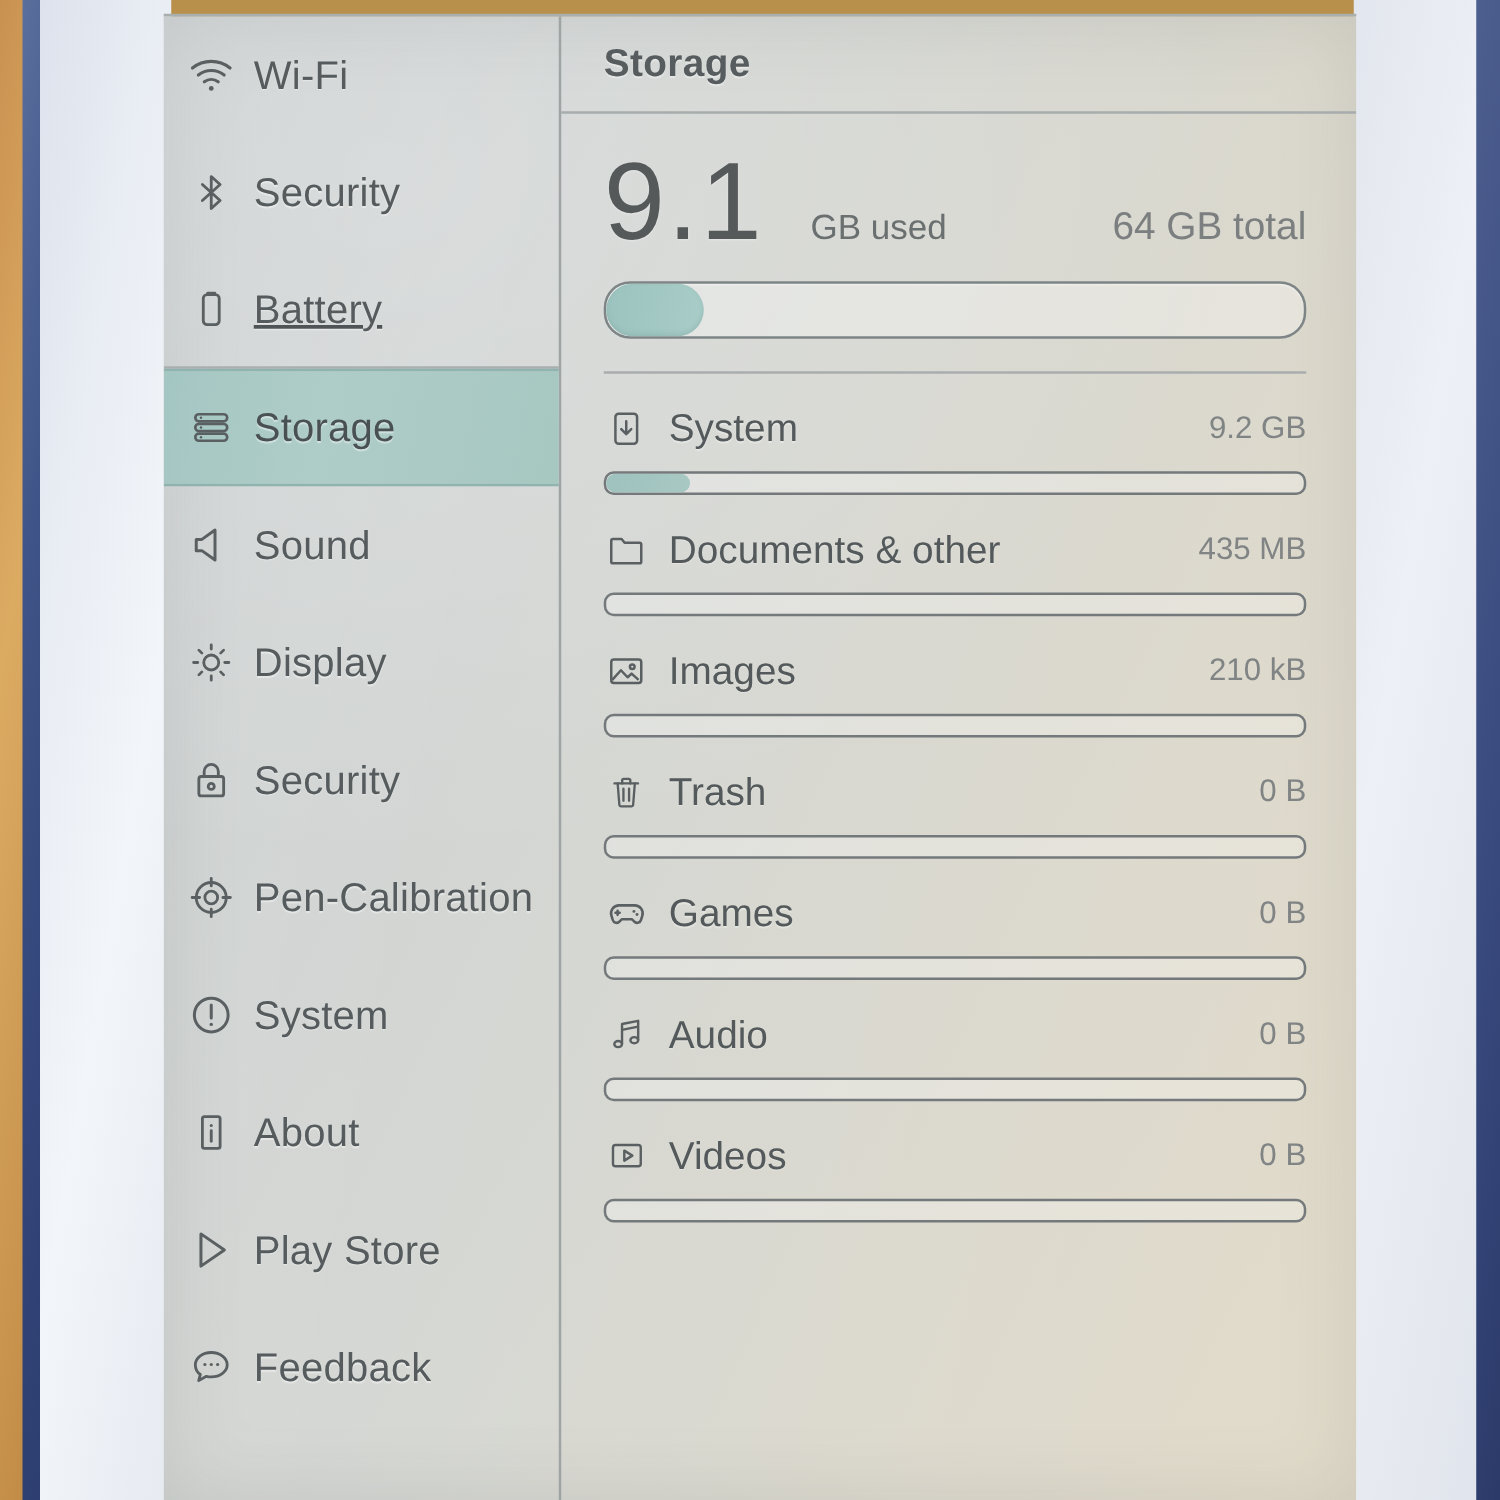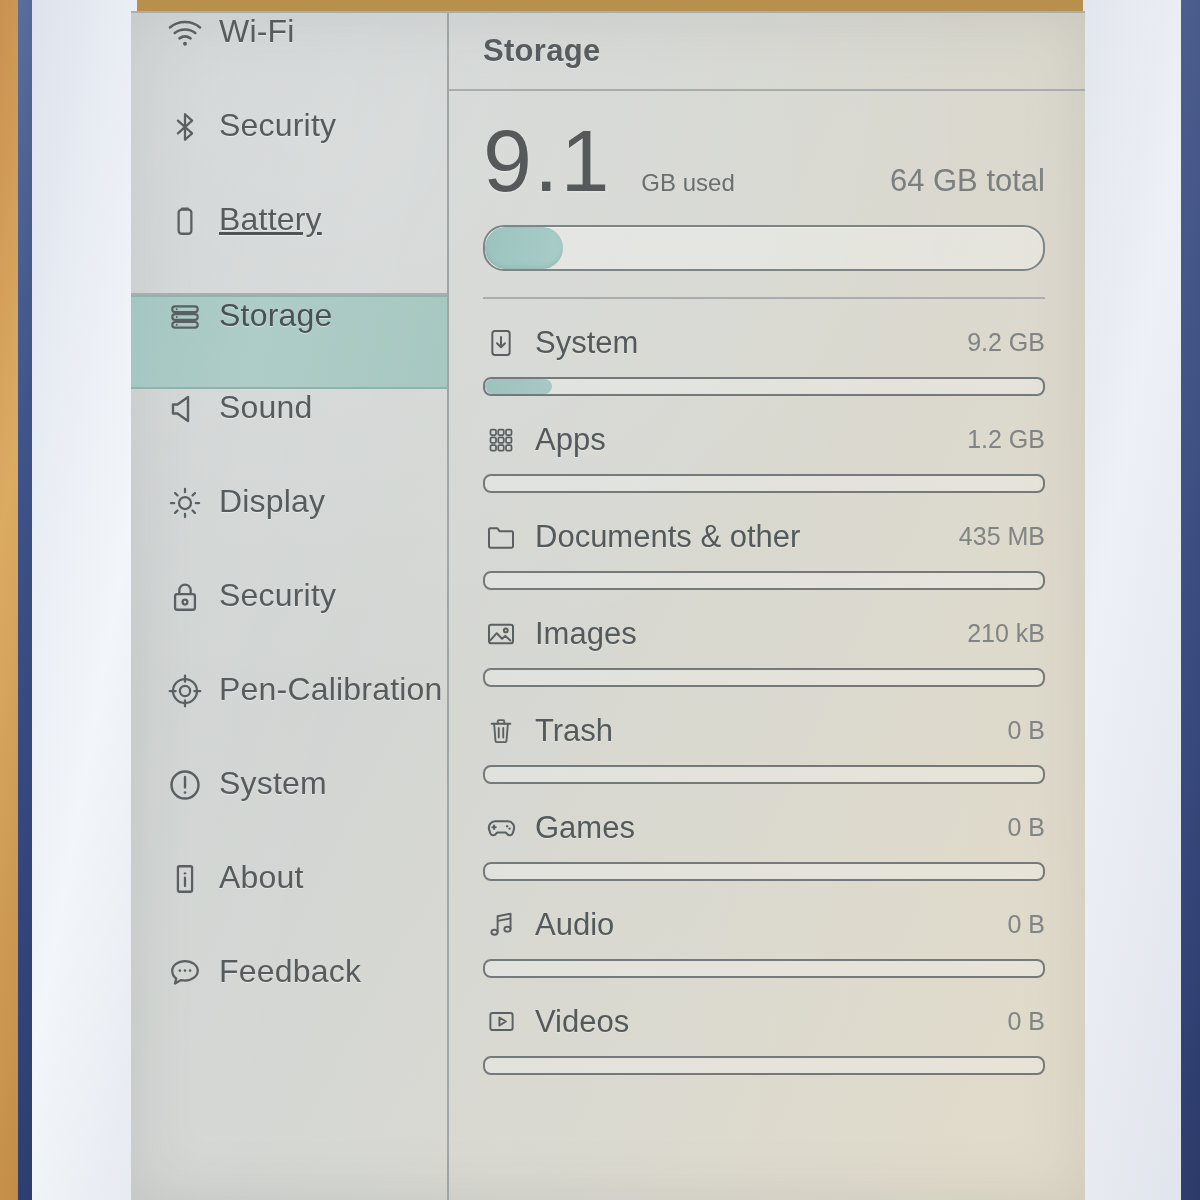--- a/index.html
+++ b/index.html
@@ -52,21 +52,21 @@
       linear-gradient(100deg, rgba(255,255,255,.10) 0%, rgba(255,255,255,0) 30%, rgba(225,205,165,.18) 100%);
   }
 
   
   .sidebar{
     position:absolute;left:0;top:0;width:316px;height:1189px;
     border-right:2px solid #9fa5a5;
     z-index:3;
   }
   .nav-item{
-    display:flex;align-items:flex-start;height:94px;padding-left:34px;box-sizing:border-box;
+    display:flex;align-items:center;height:94px;padding-left:18px;box-sizing:border-box;
     color:#4f5557;
   }
   .nav-item.sel{
     background:linear-gradient(100deg,#a4c6c2 0%,#afcdc8 40%,#a7c7c1 100%);
     border-top:2px solid #8fb3ae;border-bottom:2px solid #8fb3ae;
   }
   .nav-item.divider-bottom{border-bottom:2px solid #a9aeae;text-decoration:underline;}
   .nav-ico{
     width:40px;height:40px;flex:0 0 40px;margin-right:14px;
     display:flex;align-items:center;justify-content:center;
@@ -84,26 +84,26 @@
   }
   .content-title{
     height:78px;display:flex;align-items:center;padding-left:34px;box-sizing:border-box;
     border-bottom:2px solid #a7acac;
   }
   .content-title span{
     font-size:31px;font-weight:bold;color:#575d5e;letter-spacing:.3px;
     text-shadow:0 1px 1px rgba(255,255,255,.4);
   }
   .summary{padding:28px 40px 0 34px;}
-  .summary-row{display:flex;align-items:baseline;}
+  .summary-row{display:flex;align-items:baseline;gap:33px;}
   .big-num{
     font-size:88px;line-height:.95;color:#56595a;letter-spacing:2px;font-weight:400;
     text-shadow:0 1px 2px rgba(255,255,255,.35);
   }
-  .big-unit{font-size:24px;color:#6a6f70;margin-left:30px;}
+  .big-unit{font-size:28px;color:#6a6f70;margin-left:4px;}
   .total{margin-left:auto;font-size:31px;color:#7b7f7f;}
 
   .main-bar{
     margin-top:22px;height:42px;border-radius:21px;
     border:2px solid #7e8587;background:rgba(255,255,255,.30);
     overflow:hidden;position:relative;box-shadow:inset 0 1px 2px rgba(255,255,255,.5);
   }
   .main-bar-fill{
     height:100%;border-radius:21px;
     background:linear-gradient(100deg,#9cc3bf,#a9cdc8);
@@ -242,20 +242,28 @@
         <span class="nav-ico">
           <svg width="34" height="34" viewBox="0 0 24 24" fill="none" stroke="#5a6062" stroke-width="1.6" stroke-linecap="round">
             <rect x="7" y="3" width="10" height="18" rx="1.2"></rect>
             <circle cx="12" cy="8" r=".85" fill="#5a6062" stroke="none"></circle>
             <path d="M12 11v6"></path>
           </svg>
         </span>
         <span class="nav-label">About</span>
       </div>
 
+      <div class="nav-item">
+        <span class="nav-ico">
+          <svg width="36" height="36" viewBox="0 0 24 24" fill="none" stroke="#5a6062" stroke-width="1.6" stroke-linejoin="round">
+            <path d="M6.5 3.4 19 12 6.5 20.6z"></path>
+          </svg>
+        </span>
+        <span class="nav-label">Play Store</span>
+      </div>
 
       <div class="nav-item">
         <span class="nav-ico">
           <svg width="36" height="36" viewBox="0 0 24 24" fill="none" stroke="#5a6062" stroke-width="1.5" stroke-linejoin="round">
             <path d="M12 4c4.7 0 8.5 2.9 8.5 6.5S16.7 17 12 17c-.9 0-1.8-.1-2.6-.3L5.3 19l.9-3.3C4.4 14.5 3.5 12.6 3.5 10.5 3.5 6.9 7.3 4 12 4z"></path>
             <circle cx="8.6" cy="10.4" r=".85" fill="#5a6062" stroke="none"></circle>
             <circle cx="12" cy="10.4" r=".85" fill="#5a6062" stroke="none"></circle>
             <circle cx="15.4" cy="10.4" r=".85" fill="#5a6062" stroke="none"></circle>
           </svg>
         </span>
@@ -292,42 +300,20 @@
               </svg>
             </span>
             <span class="cat-name">System</span>
             <span class="cat-size">9.2 GB</span>
           </div>
           <div class="cat-bar">
             <div class="cat-bar-fill" style="width: 12%;"></div>
           </div>
         </div>
 
-        <div class="cat">
-          <div class="cat-head">
-            <span class="cat-ico">
-              <svg width="30" height="30" viewBox="0 0 24 24" fill="none" stroke="#5a6062" stroke-width="1.4">
-                <rect x="3.6" y="3.6" width="4.4" height="4.4" rx="1.1"></rect>
-                <rect x="9.8" y="3.6" width="4.4" height="4.4" rx="1.1"></rect>
-                <rect x="16" y="3.6" width="4.4" height="4.4" rx="1.1"></rect>
-                <rect x="3.6" y="9.8" width="4.4" height="4.4" rx="1.1"></rect>
-                <rect x="9.8" y="9.8" width="4.4" height="4.4" rx="1.1"></rect>
-                <rect x="16" y="9.8" width="4.4" height="4.4" rx="1.1"></rect>
-                <rect x="3.6" y="16" width="4.4" height="4.4" rx="1.1"></rect>
-                <rect x="9.8" y="16" width="4.4" height="4.4" rx="1.1"></rect>
-                <rect x="16" y="16" width="4.4" height="4.4" rx="1.1"></rect>
-              </svg>
-            </span>
-            <span class="cat-name">Apps</span>
-            <span class="cat-size">1.2 GB</span>
-          </div>
-          <div class="cat-bar">
-            <div class="cat-bar-fill" style="width: 0%;"></div>
-          </div>
-        </div>
 
         <div class="cat">
           <div class="cat-head">
             <span class="cat-ico">
               <svg width="32" height="32" viewBox="0 0 24 24" fill="none" stroke="#5a6062" stroke-width="1.5" stroke-linejoin="round">
                 <path d="M3 19V6.4a1 1 0 0 1 1-1h5.2l1.8 2.3H20a1 1 0 0 1 1 1V19a1 1 0 0 1-1 1H4a1 1 0 0 1-1-1z"></path>
               </svg>
             </span>
             <span class="cat-name">Documents &amp; other</span>
             <span class="cat-size">435 MB</span>

